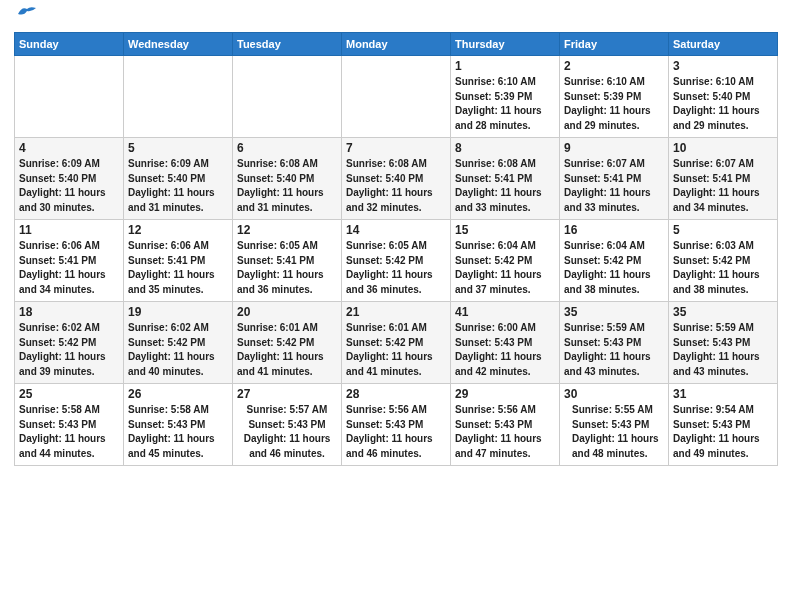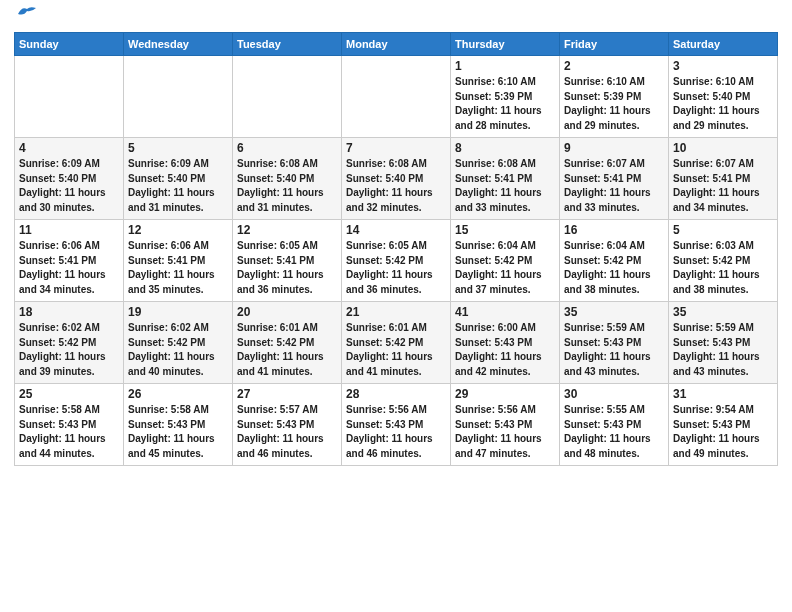--- a/index.html
+++ b/index.html
@@ -317,42 +317,42 @@
           </td>
           <td>
             <span class="day-num">26</span>
             <div class="cell-content" style="white-space: pre-line;">Sunrise: 5:58 AM
 Sunset: 5:43 PM
 Daylight: 11 hours
 and 45 minutes.</div>
           </td>
           <td>
             <span class="day-num">27</span>
-            <div class="cell-content" style="white-space: pre-line;">Sunrise: 5:57 AM
+            <div class="cell-content" style="white-space: pre-line; text-align: center;">Sunrise: 5:57 AM
 Sunset: 5:43 PM
 Daylight: 11 hours
 and 46 minutes.</div>
           </td>
           <td>
             <span class="day-num">28</span>
             <div class="cell-content" style="white-space: pre-line;">Sunrise: 5:56 AM
 Sunset: 5:43 PM
 Daylight: 11 hours
 and 46 minutes.</div>
           </td>
           <td>
             <span class="day-num">29</span>
             <div class="cell-content" style="white-space: pre-line;">Sunrise: 5:56 AM
 Sunset: 5:43 PM
 Daylight: 11 hours
 and 47 minutes.</div>
           </td>
           <td>
             <span class="day-num">30</span>
-            <div class="cell-content" style="white-space: pre-line;">Sunrise: 5:55 AM
+            <div class="cell-content" style="white-space: pre-line; margin-left: 8px;">Sunrise: 5:55 AM
 Sunset: 5:43 PM
 Daylight: 11 hours
 and 48 minutes.</div>
           </td>
           <td>
             <span class="day-num">31</span>
             <div class="cell-content" style="white-space: pre-line;">Sunrise: 9:54 AM
 Sunset: 5:43 PM
 Daylight: 11 hours
 and 49 minutes.</div>

